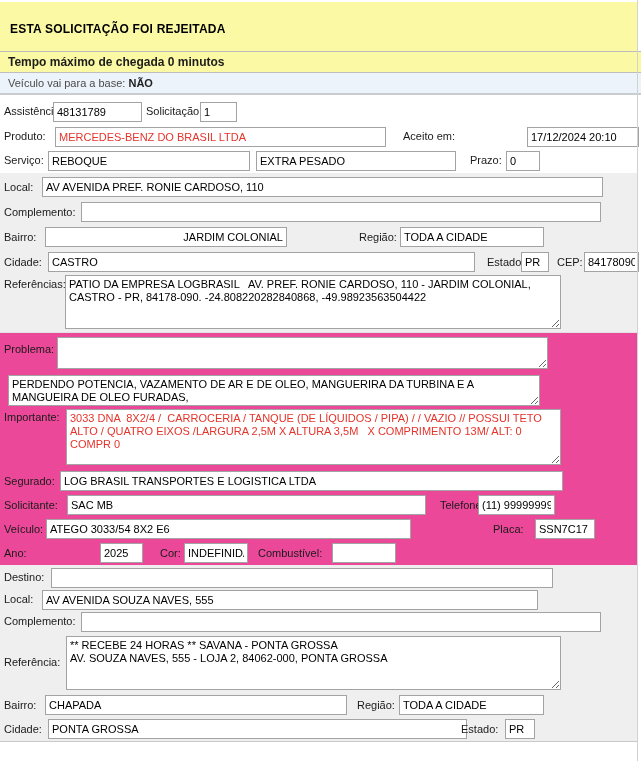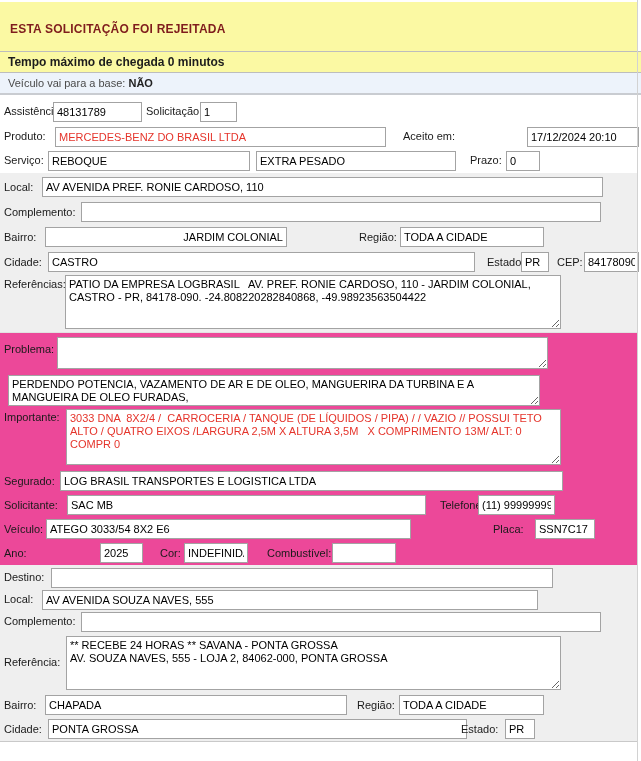--- a/index.html
+++ b/index.html
@@ -2,21 +2,21 @@
 <html><head>
 <meta charset="utf-8">
 <style>
   html,body{margin:0;padding:0;}
   body{
     width:641px;height:761px;position:relative;background:#ffffff;
     font-family:"Liberation Sans",sans-serif;overflow:hidden;
   }
   .right-frame{position:absolute;left:637px;top:0;width:1px;height:761px;background:#d2d2d2;z-index:5;}
   .banner{position:absolute;left:0;top:2px;width:637px;height:49px;background:#fbf9a3;}
-  .banner-text{position:absolute;left:10px;top:20px;font-size:12px;font-weight:bold;color:#7f1d1d;letter-spacing:.2px;}
+  .banner-text{position:absolute;left:10px;top:20px;font-size:12px;font-weight:bold;color:#000000;letter-spacing:.2px;}
   .tempo-bar{
     position:absolute;left:0;top:51px;width:637px;height:20px;background:#fbf9a3;
     border-top:1px solid #bdbdbd;border-bottom:1px solid #bdbdbd;
     font-size:12px;font-weight:bold;color:#1d1d1d;line-height:20px;padding-left:8px;box-sizing:content-box;
   }
   .base-bar{
     position:absolute;left:0;top:73px;width:637px;height:20px;background:#edf3fb;
     border-bottom:2px solid #c9ccd1;font-size:11px;color:#4a4a4a;line-height:20px;padding-left:8px;
   }
   .base-bar b{color:#222;}
@@ -129,21 +129,21 @@
     <span class="lbl">Veículo:</span>
     <input class="txt" style="left: 46px; width: 365px;" value="ATEGO 3033/54 8X2 E6">
     <span class="lbl" style="left:493px">Placa:</span>
     <input class="txt" style="left: 535px; width: 60px;" value="SSN7C17">
   </div>
   <div class="row" style="height:23px">
     <span class="lbl">Ano:</span>
     <input class="txt" style="left: 100px; width: 43px;" value="2025">
     <span class="lbl" style="left:160px">Cor:</span>
     <input class="txt" style="left: 184px; width: 64px;" value="INDEFINIDA">
-    <span class="lbl" style="left:267px">Combustível:</span>
+    <span class="lbl" style="left:258px">Combustível:</span>
     <input class="txt" style="left: 332px; width: 64px;">
   </div>
 </div>
 
 <div class="section sec-d">
   <div class="row" style="height:22px">
     <span class="lbl" style="top:3px">Destino:</span>
     <input class="txt" style="left: 51px; width: 502px; top: 0px;">
   </div>
   <div class="row" style="height:22px">

